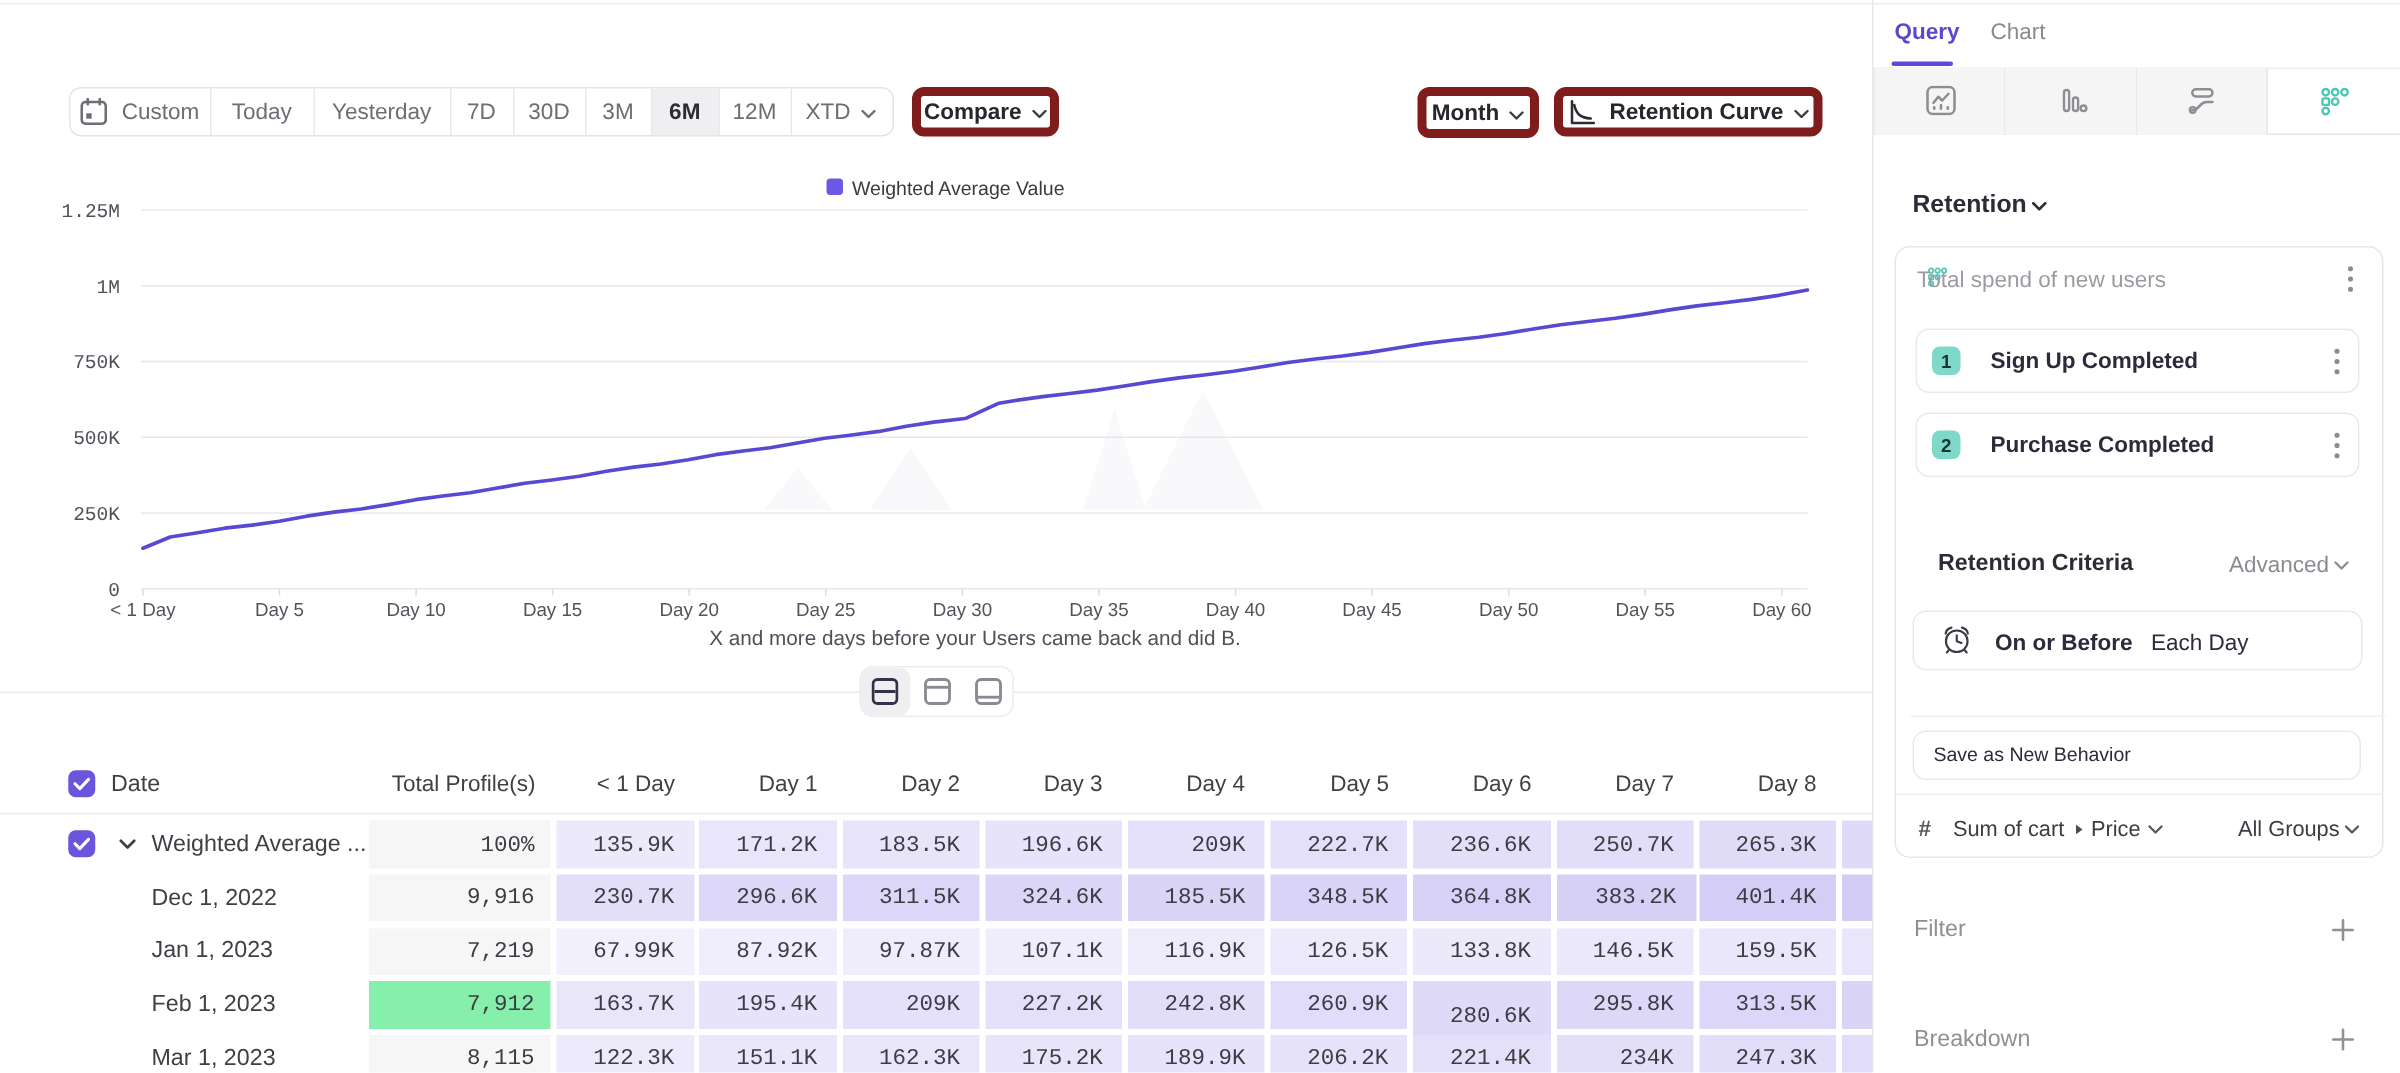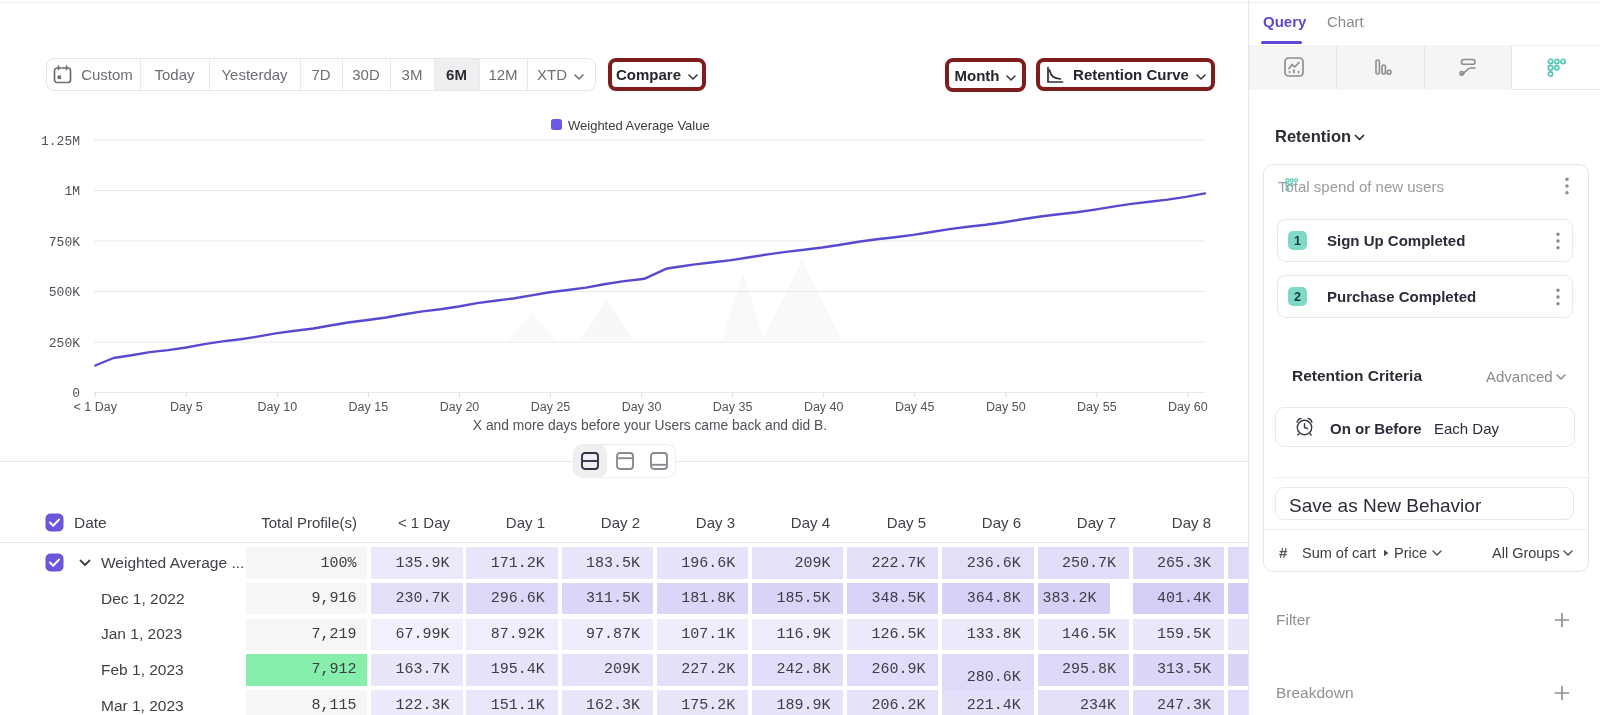--- a/index.html
+++ b/index.html
@@ -1,19 +1,19 @@
 <!DOCTYPE html>
 <html><head><meta charset="utf-8">
 <style>
 html,body{margin:0;padding:0;}
 body{width:1600px;height:715px;position:relative;background:#fff;overflow:hidden;
 font-family:"Liberation Sans",sans-serif;-webkit-font-smoothing:antialiased;}
 .abs{position:absolute;}
 .btn{position:absolute;display:flex;align-items:center;justify-content:center;
-border:4px solid #7f1d1d;border-radius:8px;background:#fff;box-sizing:border-box;
+border:6px solid #7f1d1d;border-radius:8px;background:#fff;box-sizing:border-box;
 color:#26262e;font-size:15px;font-weight:700;}
 .chev{display:inline-block;margin-left:7px;}
 .cell{position:absolute;display:flex;align-items:center;justify-content:flex-end;
 font-family:"Liberation Mono",monospace;font-size:15px;color:#3c3c44;box-sizing:border-box;}
 .hdr{position:absolute;display:flex;align-items:center;justify-content:flex-end;
 font-size:15px;color:#3f3f46;font-weight:400;}
 </style></head><body>
 
 <div class="abs" style="left:0;top:2px;width:1600px;height:1px;background:#ededef"></div>
 <div class="abs" style="left:1248px;top:0;width:1px;height:715px;background:#e8e8ea"></div>
@@ -150,25 +150,25 @@
 <div class="cell" style="left:847.1px;top:547.3px;width:91.4px;height:31.5px;background:rgb(228,224,249);padding-right:13px;">222.7K</div>
 <div class="cell" style="left:942.3px;top:547.3px;width:91.4px;height:31.5px;background:rgb(227,223,249);padding-right:13px;">236.6K</div>
 <div class="cell" style="left:1037.5px;top:547.3px;width:91.4px;height:31.5px;background:rgb(226,221,249);padding-right:13px;">250.7K</div>
 <div class="cell" style="left:1132.7px;top:547.3px;width:91.4px;height:31.5px;background:rgb(224,220,248);padding-right:13px;">265.3K</div>
 <div class="cell" style="left:1227.9px;top:547.3px;width:20.1px;height:31.5px;background:rgb(223,218,248);padding-right:13px;"></div>
 <div class="abs" style="left:101px;top:590px;font-size:15.5px;color:#3f3f46;">Dec 1, 2022</div>
 <div class="cell" style="left:245.8px;top:582.9px;width:121.6px;height:31.5px;background:#f6f6f7;padding-right:11px;">9,916</div>
 <div class="cell" style="left:371.2px;top:582.9px;width:91.4px;height:31.5px;background:rgb(227,223,249);padding-right:13px;">230.7K</div>
 <div class="cell" style="left:466.4px;top:582.9px;width:91.4px;height:31.5px;background:rgb(221,216,248);padding-right:13px;">296.6K</div>
 <div class="cell" style="left:561.6px;top:582.9px;width:91.4px;height:31.5px;background:rgb(220,215,248);padding-right:13px;">311.5K</div>
-<div class="cell" style="left:656.8px;top:582.9px;width:91.4px;height:31.5px;background:rgb(219,213,247);padding-right:13px;">181.8K</div>
+<div class="cell" style="left:656.8px;top:582.9px;width:91.4px;height:31.5px;background:rgb(219,213,247);padding-right:13px;">324.6K</div>
 <div class="cell" style="left:752.0px;top:582.9px;width:91.4px;height:31.5px;background:rgb(218,212,247);padding-right:13px;">185.5K</div>
 <div class="cell" style="left:847.1px;top:582.9px;width:91.4px;height:31.5px;background:rgb(217,211,247);padding-right:13px;">348.5K</div>
 <div class="cell" style="left:942.3px;top:582.9px;width:91.4px;height:31.5px;background:rgb(215,209,247);padding-right:13px;">364.8K</div>
-<div class="cell" style="left:1037.5px;top:582.9px;width:72px;height:31.5px;background:rgb(214,207,246);padding-right:13px;">383.2K</div>
+<div class="cell" style="left:1037.5px;top:582.9px;width:93px;height:31.5px;background:rgb(214,207,246);padding-right:13px;">383.2K</div>
 <div class="cell" style="left:1132.7px;top:582.9px;width:91.4px;height:31.5px;background:rgb(212,206,246);padding-right:13px;">401.4K</div>
 <div class="cell" style="left:1227.9px;top:582.9px;width:20.1px;height:31.5px;background:rgb(210,204,246);padding-right:13px;"></div>
 <div class="abs" style="left:101px;top:625px;font-size:15.5px;color:#3f3f46;">Jan 1, 2023</div>
 <div class="cell" style="left:245.8px;top:618.5px;width:121.6px;height:31.5px;background:#f6f6f7;padding-right:11px;">7,219</div>
 <div class="cell" style="left:371.2px;top:618.5px;width:91.4px;height:31.5px;background:rgb(242,240,252);padding-right:13px;">67.99K</div>
 <div class="cell" style="left:466.4px;top:618.5px;width:91.4px;height:31.5px;background:rgb(240,238,252);padding-right:13px;">87.92K</div>
 <div class="cell" style="left:561.6px;top:618.5px;width:91.4px;height:31.5px;background:rgb(239,237,252);padding-right:13px;">97.87K</div>
 <div class="cell" style="left:656.8px;top:618.5px;width:91.4px;height:31.5px;background:rgb(239,236,252);padding-right:13px;">107.1K</div>
 <div class="cell" style="left:752.0px;top:618.5px;width:91.4px;height:31.5px;background:rgb(238,235,251);padding-right:13px;">116.9K</div>
 <div class="cell" style="left:847.1px;top:618.5px;width:91.4px;height:31.5px;background:rgb(237,234,251);padding-right:13px;">126.5K</div>
@@ -278,21 +278,21 @@
     <path d="M10.5 7.6 L10.5 11.5 L13.6 12.7" fill="none" stroke="#3a3a44" stroke-width="1.4" stroke-linecap="round" stroke-linejoin="round"></path>
     <path d="M3.1 6.4 Q3.6 3.1 7 2.4" fill="none" stroke="#3a3a44" stroke-width="1.4" stroke-linecap="round"></path>
     <path d="M17.9 6.4 Q17.4 3.1 14 2.4" fill="none" stroke="#3a3a44" stroke-width="1.4" stroke-linecap="round"></path>
     <path d="M5 17.7 L3.9 19" fill="none" stroke="#3a3a44" stroke-width="1.4" stroke-linecap="round"></path>
     <path d="M16 17.7 L17.1 19" fill="none" stroke="#3a3a44" stroke-width="1.4" stroke-linecap="round"></path>
   </svg>
 <div class="abs" style="left:1330px;top:420px;font-size:15px;font-weight:700;color:#2b2b3b;">On or Before</div>
 <div class="abs" style="left:1434px;top:420px;font-size:15px;color:#2b2b3b;">Each Day</div>
 <div class="abs" style="left:1274px;top:477px;width:316px;height:1px;background:#ededef;"></div>
 <div class="abs" style="left:1275px;top:487px;width:299px;height:33px;border:1px solid #e9e9ec;border-radius:9px;box-sizing:border-box;background:#fff;"></div>
-<div class="abs" style="left:1289px;top:495px;font-size:19px;color:#2b2b3b;">Save as New Behavior</div>
+<div class="abs" style="left:1289px;top:495px;font-size:13px;color:#2b2b3b;">Save as New Behavior</div>
 <div class="abs" style="left:1264px;top:529px;width:324px;height:1px;background:#ededef;"></div>
 <div class="abs" style="left:1279px;top:544px;font-size:15px;font-weight:700;color:#55555e;">#</div>
 <div class="abs" style="left:1302px;top:545px;font-size:14.5px;color:#3c3c44;">Sum of cart</div>
 <svg class="abs" style="left:1383px;top:549px" width="6" height="8" viewBox="0 0 6 8">
     <path d="M1 0.8 L5.4 4 L1 7.2 Z" fill="#4a4a52"></path>
   </svg>
 <div class="abs" style="left:1394px;top:545px;font-size:14.5px;color:#3c3c44;">Price</div>
 <svg class="abs" style="left:1432px;top:550px" width="10" height="6" viewBox="0 0 10 6">
     <path d="M1 1 L5 5 L9 1" fill="none" stroke="#55555e" stroke-width="1.5" stroke-linecap="round" stroke-linejoin="round"></path>
   </svg>

